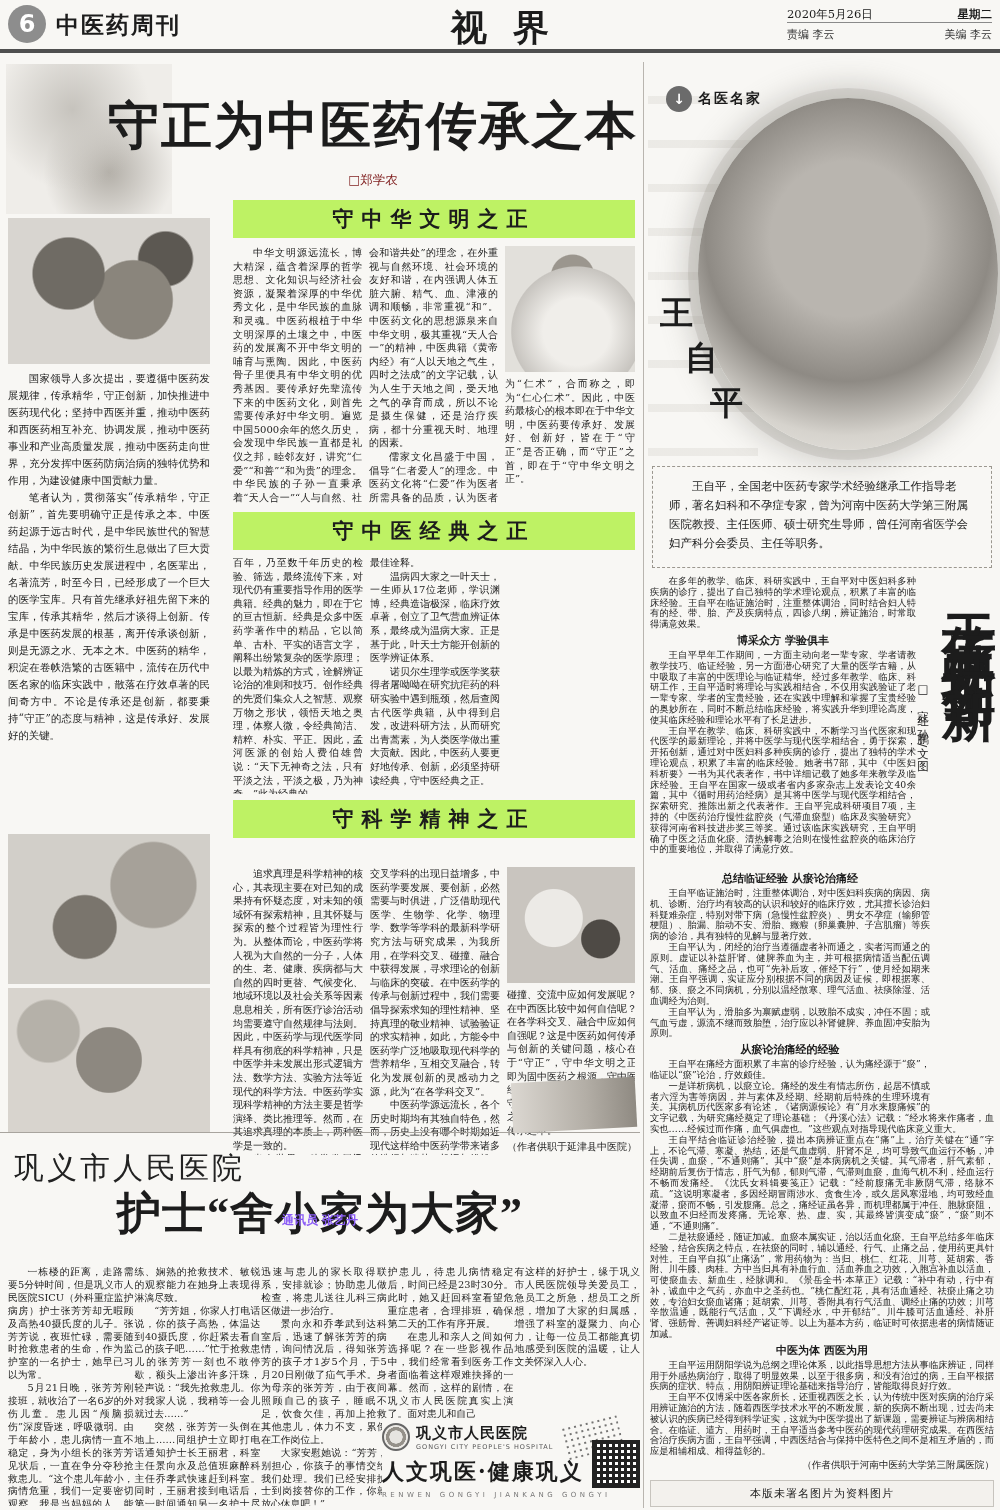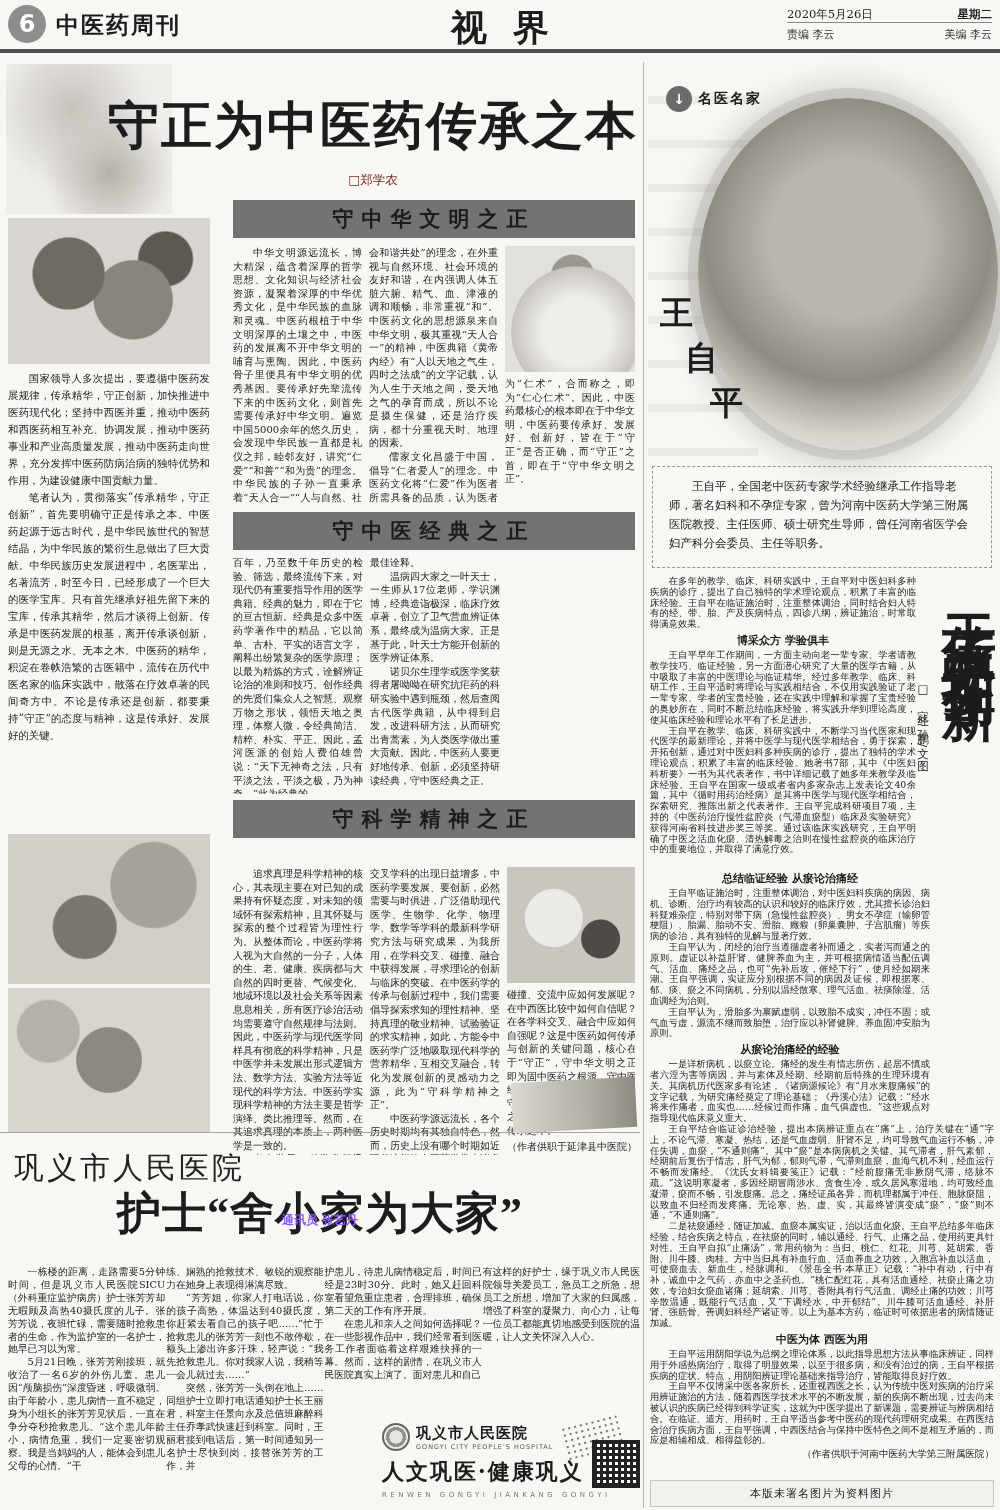--- a/index.html
+++ b/index.html
@@ -41,21 +41,21 @@
                radial-gradient(circle at 78% 28%, #5c5852 0 14%, rgba(0,0,0,0) 15%), #d8d5d0; }
   .lead-text { position:absolute; left:8px; top:370px; width:202px; height:458px;
     font-size:10.4px; line-height:17px; overflow:hidden; }
   .herb-photo-2 { position:absolute; left:8px; top:834px; width:202px; height:150px;
     background:radial-gradient(circle at 38% 62%, #7a756d 0 20%, rgba(0,0,0,0) 21%),
                radial-gradient(circle at 72% 34%, #a6a199 0 24%, rgba(0,0,0,0) 25%), #d2cfc9; }
   .herb-photo-3 { position:absolute; left:8px; top:988px; width:202px; height:144px;
     background:radial-gradient(circle at 50% 50%, #8d8880 0 26%, rgba(0,0,0,0) 27%),
                radial-gradient(circle at 20% 30%, #b5b1a9 0 16%, rgba(0,0,0,0) 17%), #d8d4ce; }
 
-  .sec-header { position:absolute; left:233px; width:402px; height:38px; background:#737373;
+  .sec-header { position:absolute; left:233px; width:402px; height:38px; background:#bef264;
     text-align:center; font:700 21px "DejaVu Sans","Liberation Sans",sans-serif;
     letter-spacing:8px; line-height:38px; }
   .sec-body { position:absolute; left:233px; width:402px; overflow:hidden;
     font-size:10px; line-height:13.6px; display:flex; gap:7px; }
   .sb1 { top:246px; height:262px; }
   .sb2 { top:556px; height:238px; }
   .sb3 { top:867px; height:288px; }
   .s1-main { width:265px; flex:0 0 265px; column-count:2; column-gap:7px; }
   .s1-side { width:130px; flex:0 0 130px; }
   .mortar-photo { width:130px; height:126px; margin-bottom:5px;
@@ -192,21 +192,21 @@
       </div>
   </div>
 
   <div class="sec-header" style="top:800px">守科学精神之正</div>
   <div class="sec-body sb3">
     <div class="col para">
         <p>追求真理是科学精神的核心，其表现主要在对已知的成果持有怀疑态度，对未知的领域怀有探索精神，且其怀疑与探索的整个过程皆为理性行为。从整体而论，中医药学将人视为大自然的一分子，人体的生、老、健康、疾病都与大自然的四时更替、气候变化、地域环境以及社会关系等因素息息相关，所有医疗诊治活动均需要遵守自然规律与法则。因此，中医药学与现代医学同样具有彻底的科学精神，只是中医学并未发展出形式逻辑方法、数学方法、实验方法等近现代的科学方法。中医药学实现科学精神的方法主要是哲学演绎、类比推理等。然而，在其追求真理的本质上，两种医学是一致的。</p>
         <p>当今世界，科学发展迅猛，技术更新日新月异，学科与学科之间的壁垒越来越小，</p>
       </div>
     <div class="col para cont">
-        <p>交叉学科的出现日益增多，中医药学要发展、要创新，必然需要与时俱进，广泛借助现代医学、生物学、化学、物理学、数学等学科的最新科学研究方法与研究成果，为我所用，在学科交叉、碰撞、融合中获得发展，寻求理论的创新与临床的突破。在中医药学的传承与创新过程中，我们需要倡导探索求知的理性精神、坚持真理的敬业精神、试验验证的求实精神，如此，方能令中医药学广泛地吸取现代科学的营养精华，互相交叉融合，转化为发展创新的灵感动力之源，此为“守科学精神之正”。</p>
+        <p>交叉学科的出现日益增多，中医药学要发展、要创新，必然需要与时俱进，广泛借助现代医学、生物学、化学、物理学、数学等学科的最新科学研究方法与研究成果，为我所用，在学科交叉、碰撞、融合中获得发展，寻求理论的创新与临床的突破。在中医药学的传承与创新过程中，我们需要倡导探索求知的理性精神、坚持真理的敬业精神、试验验证的求实精神，如此，方能令中医药学广泛地吸取现代科学的营养精华，互相交叉融合，转化为发展创新的灵感动力之源，此为“在各学科交叉”。</p>
         <p>中医药学源远流长，各个历史时期均有其独自特色，然而，历史上没有哪个时期如近现代这样给中医药学带来诸多的选择与迷茫、机遇与挑战。中医药学在东西方文明</p>
       </div>
     <div class="col">
       <div class="tea-photo photo"></div>
       <div class="para cont">
           <p>碰撞、交流中应如何发展呢？在中西医比较中如何自信呢？在各学科交叉、融合中应如何自强呢？这是中医药如何传承与创新的关键问题，核心在于“守正”，守中华文明之正即为固中医药之根源，守中医经典之正即为定中医之灵魂，守科学精神之正即为存中医药之精髓。因此，守正为中医药传承之本。</p>
         </div>
       <div class="sec-note">（作者供职于延津县中医院）</div>
     </div>
   </div>
@@ -221,20 +221,25 @@
   <div class="nurse-body">
     <div class="ncol para">
         <p>一栋楼的距离，走路需要5分钟时间，但是巩义市人民医院SICU（外科重症监护病房）护士张芳芳却无暇顾及高热40摄氏度的儿子。张芳芳说，夜班忙碌，需要随时抢救患者的生命，作为监护室的一名护士，她早已习以为常。</p>
         <p>5月21日晚，张芳芳刚接班，就收治了一名6岁的外伤儿童。患儿因“颅脑损伤”深度昏迷，呼吸微弱。由于年龄小，患儿病情一直不稳定，身为小组长的张芳芳见状后，一直在争分夺秒抢救患儿。“这个患儿年龄小，病情危重，我们一定要密切观察。我是当妈妈的人，能体会到患儿父母的心情。”干</p>
       </div>
     <div class="ncol para cont">
         <p>练、娴熟的抢救技术、敏锐的观察能力在她身上表现得淋漓尽致。</p>
         <p>“芳芳姐，你家人打电话说，你的孩子高热，体温达到40摄氏度，你赶紧去看自己的孩子吧……”忙于抢救患儿的张芳芳一刻也不敢停歇，额头上渗出许多汗珠，轻声说：“我先抢救患儿。你对我家人说，我稍等一会儿就过去……”</p>
         <p>突然，张芳芳一头倒在地上……同组护士立即打电话通知护士长王丽君，科室主任景向永及总值班麻醉科主任乔孝武快速赶到科室。同时，王丽君接到电话后，第一时间通知另一名护士尽快到岗，接替张芳芳的工作，并</p>
       </div>
+    <div class="ncol para cont">
+        <p>迅速与患儿的家长取得联系，安排就诊；协助患儿做检查，将患儿送往儿科三病区做进一步治疗。</p>
+        <p>景向永和乔孝武到达科室后，迅速了解张芳芳的病情，询问情况后，得知张芳芳的孩子才1岁5个月，于5月20日刚做了疝气手术。身为母亲的张芳芳，由于夜间照顾自己的孩子，睡眠不足，饮食欠佳，再加上抢救其他患儿，体力不支，累倒在工作岗位上。</p>
+        <p>大家安慰她说：“芳芳，别担心，你孩子的事情交给我们处理。我们已经安排护士到岗接替你的工作，你就放心休息吧！”</p>
+      </div>
     <div class="ncol para cont short">
         <p>护患儿，待患儿病情稳定后，时间已经是23时30分。此时，她又赶回科室看望危重症患者，合理排班，确保第二天的工作有序开展。</p>
         <p>在患儿和亲人之间如何选择呢？在一些影视作品中，我们经常看到医务工作者面临着这样艰难抉择的一幕。然而，这样的剧情，在巩义市人民医院真实上演了。面对患儿和自己</p>
       </div>
     <div class="ncol para cont short">
         <p>有这样的好护士，缘于巩义市人民医院领导关爱员工，急员工之所急，想员工之所想，增加了大家的归属感，增强了科室的凝聚力、向心力，让每一位员工都能真切地感受到医院的温暖，让人文关怀深入人心。</p>
       </div>
   </div>
 
   <div class="logo-block">
@@ -281,20 +286,21 @@
   <div class="expert-b">
     <div class="vt-spacer"></div>
     <div class="subhead">总结临证经验 从瘀论治痛经</div>
     <div class="para">
         <p>王自平临证施治时，注重整体调治，对中医妇科疾病的病因、病机、诊断、治疗均有较高的认识和较好的临床疗效，尤其擅长诊治妇科疑难杂症，特别对带下病（急慢性盆腔炎）、男女不孕症（输卵管梗阻）、胎漏、胎动不安、滑胎、癥瘕（卵巢囊肿、子宫肌瘤）等疾病的诊治，具有独特的见解与显著疗效。</p>
         <p>王自平认为，闭经的治疗当遵循虚者补而通之，实者泻而通之的原则。虚证以补益肝肾、健脾养血为主，并可根据病情适当配伍调气、活血、痛经之品，也可“先补后攻，催经下行”，使月经如期来潮。王自平强调，实证应分别根据不同的病因及证候，即根据寒、郁、痰、瘀之不同病机，分别以温经散寒、理气活血、祛痰除湿、活血调经为治则。</p>
         <p>王自平认为，滑胎多为禀赋虚弱，以致胎不成实，冲任不固；或气血亏虚，源流不继而致胎堕，治疗应以补肾健脾、养血固冲安胎为原则。</p>
       </div>
     <div class="subhead">从瘀论治痛经的经验</div>
     <div class="para">
+        <p>王自平在痛经方面积累了丰富的诊疗经验，认为痛经源于“瘀”，临证以“瘀”论治，疗效颇佳。</p>
         <p>一是详析病机，以瘀立论。痛经的发生有情志所伤，起居不慎或者六淫为害等病因，并与素体及经期、经期前后特殊的生理环境有关。其病机历代医家多有论述，《诸病源候论》有“月水来腹痛候”的文字记载，为研究痛经奠定了理论基础；《丹溪心法》记载：“经水将来作痛者，血实也……经候过而作痛，血气俱虚也。”这些观点对指导现代临床意义重大。</p>
         <p>王自平结合临证诊治经验，提出本病辨证重点在“痛”上，治疗关键在“通”字上，不论气滞、寒凝、热结，还是气血虚弱、肝肾不足，均可导致气血运行不畅，冲任失调，血瘀，“不通则痛”。其中“瘀”是本病病机之关键。其气滞者，肝气素郁，经期前后复伤于情志，肝气为郁，郁则气滞，气滞则血瘀，血海气机不利，经血运行不畅而发痛经。《沈氏女科辑要笺正》记载：“经前腹痛无非厥阴气滞，络脉不疏。”这说明寒凝者，多因经期冒雨涉水、贪食生冷，或久居风寒湿地，均可致经血凝滞，瘀而不畅，引发腹痛。总之，痛经证虽各异，而机理都属于冲任、胞脉瘀阻，以致血不归经而发疼痛。无论寒、热、虚、实，其最终皆演变成“瘀”，“瘀”则不通，“不通则痛”。</p>
         <p>二是祛瘀通经，随证加减。血瘀本属实证，治以活血化瘀。王自平总结多年临床经验，结合疾病之特点，在祛瘀的同时，辅以通经、行气、止痛之品，使用药更具针对性。王自平自拟“止痛汤”，常用药物为：当归、桃仁、红花、川芎、延胡索、香附、川牛膝、肉桂。方中当归具有补血行血、活血养血之功效，入胞宫补血以活血，可使瘀血去、新血生，经脉调和。《景岳全书·本草正》记载：“补中有动，行中有补，诚血中之气药，亦血中之圣药也。”桃仁配红花，具有活血通经、祛瘀止痛之功效，专治妇女瘀血诸痛；延胡索、川芎、香附具有行气活血、调经止痛的功效；川芎辛散温通，既能行气活血，又“下调经水，中开郁结”。川牛膝可活血通经、补肝肾、强筋骨、善调妇科经产诸证等。以上为基本方药，临证时可依据患者的病情随证加减。</p>
       </div>
     <div class="subhead">中医为体 西医为用</div>
     <div class="para">
         <p>王自平运用阴阳学说为总纲之理论体系，以此指导思想方法从事临床辨证，同样用于外感热病治疗，取得了明显效果，以至于很多病，和没有治过的病，王自平根据疾病的症状、特点，用阴阳辨证理论基础来指导治疗，皆能取得良好疗效。</p>
         <p>王自平不仅博采中医各家所长，还重视西医之长，认为传统中医对疾病的治疗采用辨证施治的方法，随着西医学技术水平的不断发展，新的疾病不断出现，过去尚未被认识的疾病已经得到科学证实，这就为中医学提出了新课题，需要辨证与辨病相结合。在临证、遣方、用药时，王自平适当参考中医药的现代药理研究成果。在西医结合治疗疾病方面，王自平强调，中西医结合与保持中医特色之间不是相互矛盾的，而应是相辅相成、相得益彰的。</p>
       </div>
     <div class="author-note">（作者供职于河南中医药大学第三附属医院）</div>

